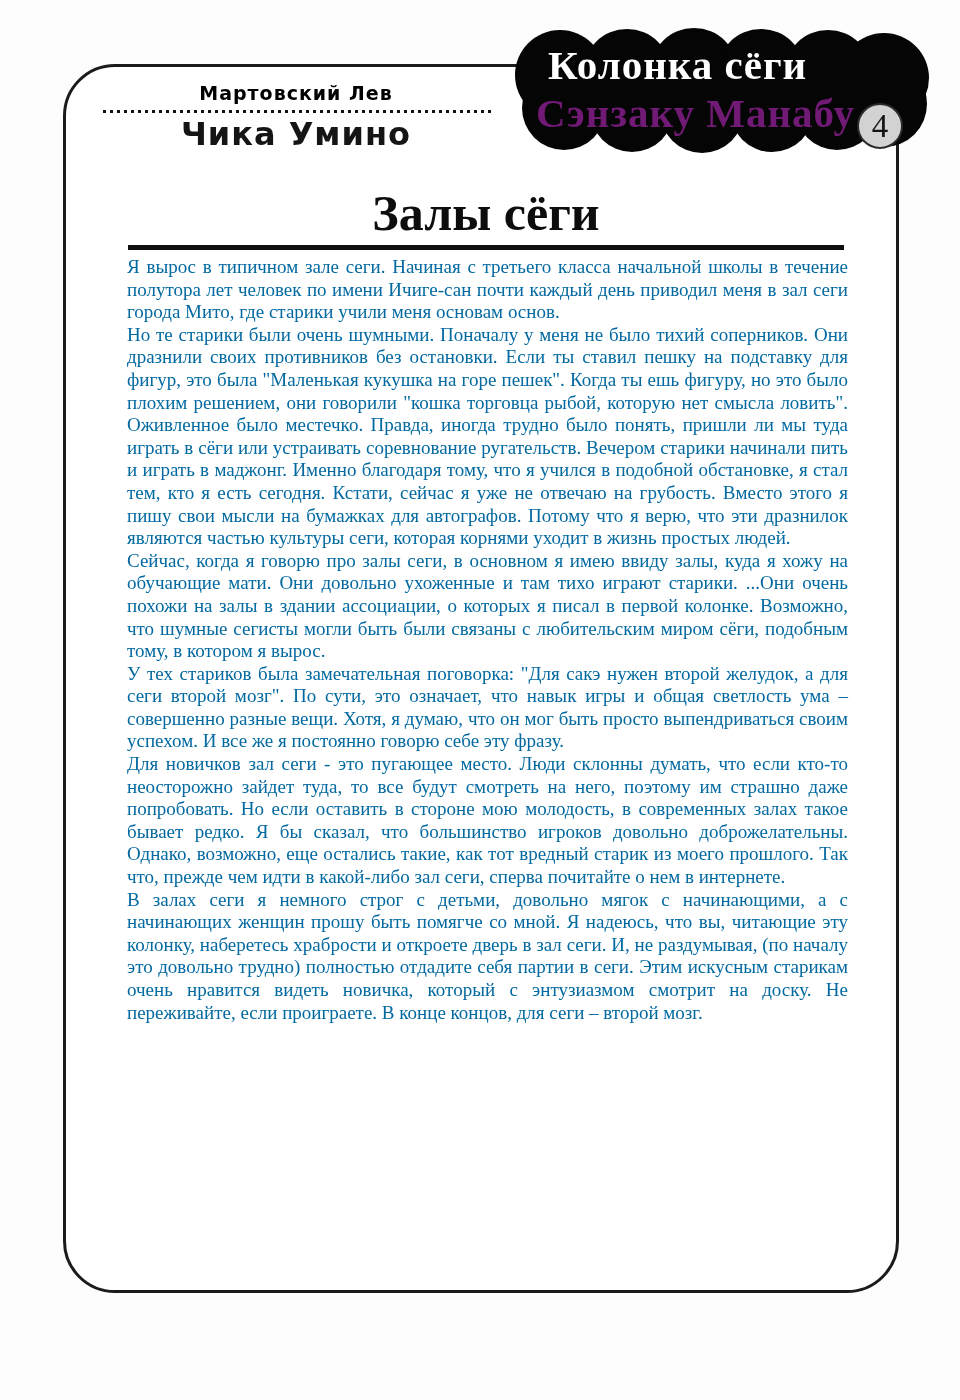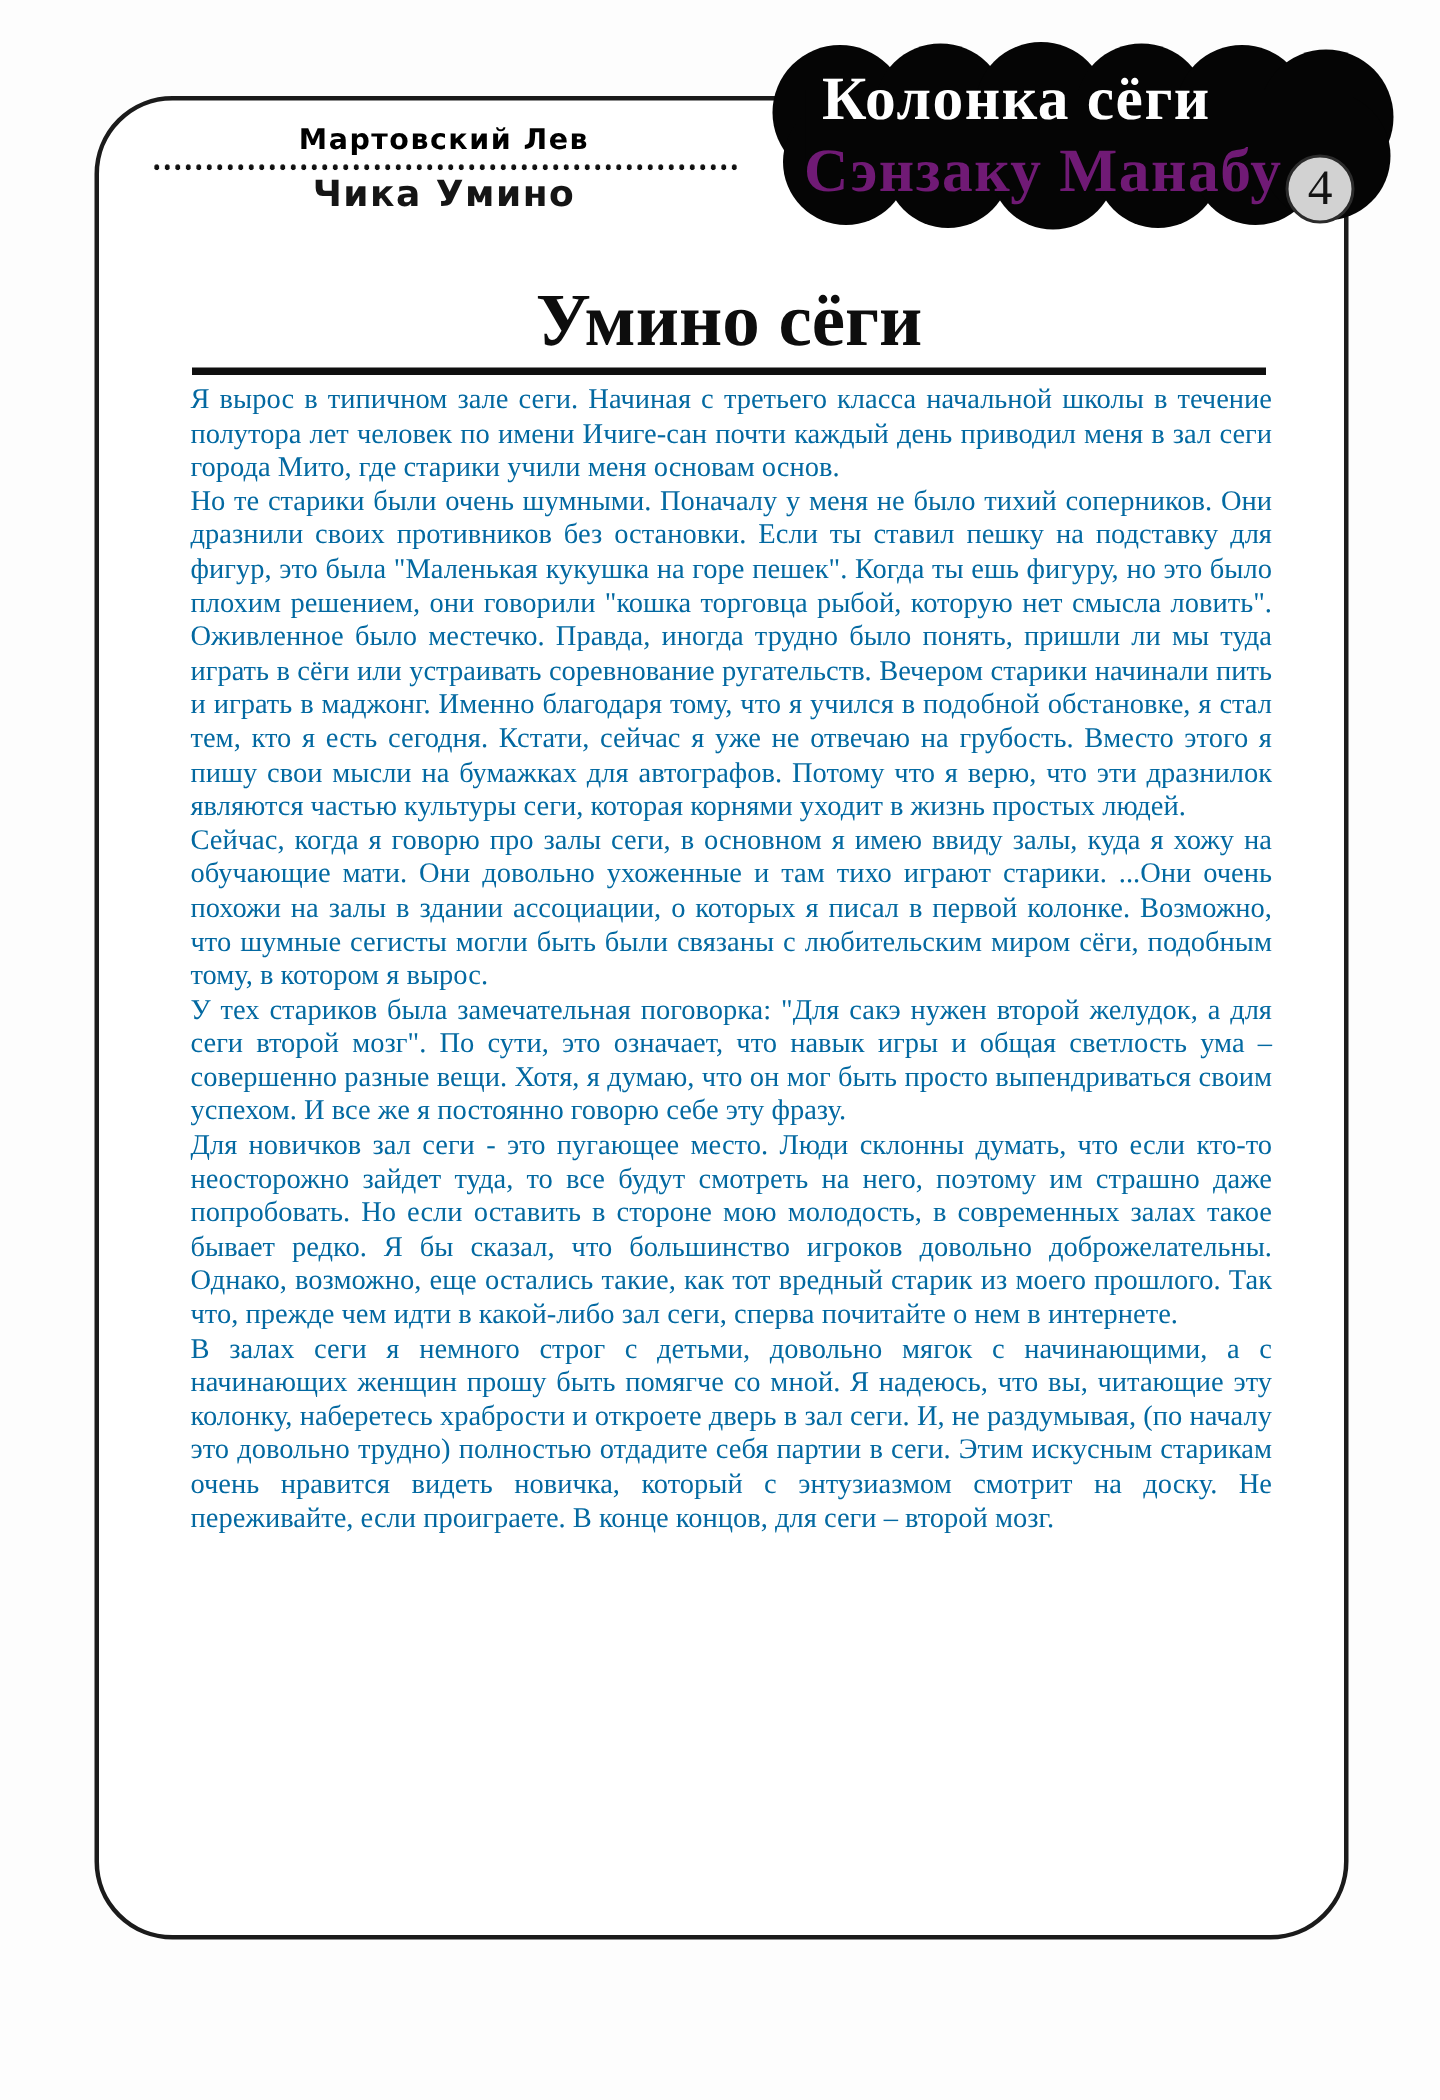--- a/index.html
+++ b/index.html
@@ -46,21 +46,21 @@
     z-index: 3;
   }
   .author-name {
     position: absolute;
     left: 150px;
     top: 115px;
     width: 292px;
     text-align: center;
     font-family: "DejaVu Sans", sans-serif;
     font-weight: bold;
-    font-size: 24px;
+    font-size: 32px;
     letter-spacing: 1px;
     color: #151515;
     z-index: 3;
   }
   .dotted-divider {
     position: absolute;
     left: 101px;
     top: 109px;
     width: 392px;
     height: 5px;
@@ -188,21 +188,21 @@
       </g>
     </svg>
     <div class="cloud-line1">Колонка сёги</div>
     <div class="cloud-line2">Сэнзаку Манабу</div>
   </div>
 
   <div class="page-number-badge">
     <span>4</span>
   </div>
 
-  <div class="article-title">Умино сёги</div>
+  <div class="article-title">Залы сёги</div>
 
   <div class="title-rule"></div>
 
   <div class="article-body">
     <p>Я вырос в типичном зале сеги. Начиная с третьего класса начальной школы в течение полутора лет человек по имени Ичиге-сан почти каждый день приводил меня в зал сеги города Мито, где старики учили меня основам основ.</p>
     <p>Но те старики были очень шумными. Поначалу у меня не было тихий соперников. Они дразнили своих противников без остановки. Если ты ставил пешку на подставку для фигур, это была "Маленькая кукушка на горе пешек". Когда ты ешь фигуру, но это было плохим решением, они говорили "кошка торговца рыбой, которую нет смысла ловить". Оживленное было местечко. Правда, иногда трудно было понять, пришли ли мы туда играть в сёги или устраивать соревнование ругательств. Вечером старики начинали пить и играть в маджонг. Именно благодаря тому, что я учился в подобной обстановке, я стал тем, кто я есть сегодня. Кстати, сейчас я уже не отвечаю на грубость. Вместо этого я пишу свои мысли на бумажках для автографов. Потому что я верю, что эти дразнилок являются частью культуры сеги, которая корнями уходит в жизнь простых людей.</p>
     <p>Сейчас, когда я говорю про залы сеги, в основном я имею ввиду залы, куда я хожу на обучающие мати. Они довольно ухоженные и там тихо играют старики. ...Они очень похожи на залы в здании ассоциации, о которых я писал в первой колонке. Возможно, что шумные сегисты могли быть были связаны с любительским миром сёги, подобным тому, в котором я вырос.</p>
     <p>У тех стариков была замечательная поговорка: "Для сакэ нужен второй желудок, а для сеги второй мозг". По сути, это означает, что навык игры и общая светлость ума – совершенно разные вещи. Хотя, я думаю, что он мог быть просто выпендриваться своим успехом. И все же я постоянно говорю себе эту фразу.</p>
     <p>Для новичков зал сеги - это пугающее место. Люди склонны думать, что если кто-то неосторожно зайдет туда, то все будут смотреть на него, поэтому им страшно даже попробовать. Но если оставить в стороне мою молодость, в современных залах такое бывает редко. Я бы сказал, что большинство игроков довольно доброжелательны. Однако, возможно, еще остались такие, как тот вредный старик из моего прошлого. Так что, прежде чем идти в какой-либо зал сеги, сперва почитайте о нем в интернете.</p>
     <p>В залах сеги я немного строг с детьми, довольно мягок с начинающими, а с начинающих женщин прошу быть помягче со мной. Я надеюсь, что вы, читающие эту колонку, наберетесь храбрости и откроете дверь в зал сеги. И, не раздумывая, (по началу это довольно трудно) полностью отдадите себя партии в сеги. Этим искусным старикам очень нравится видеть новичка, который с энтузиазмом смотрит на доску. Не переживайте, если проиграете. В конце концов, для сеги – второй мозг.</p>

